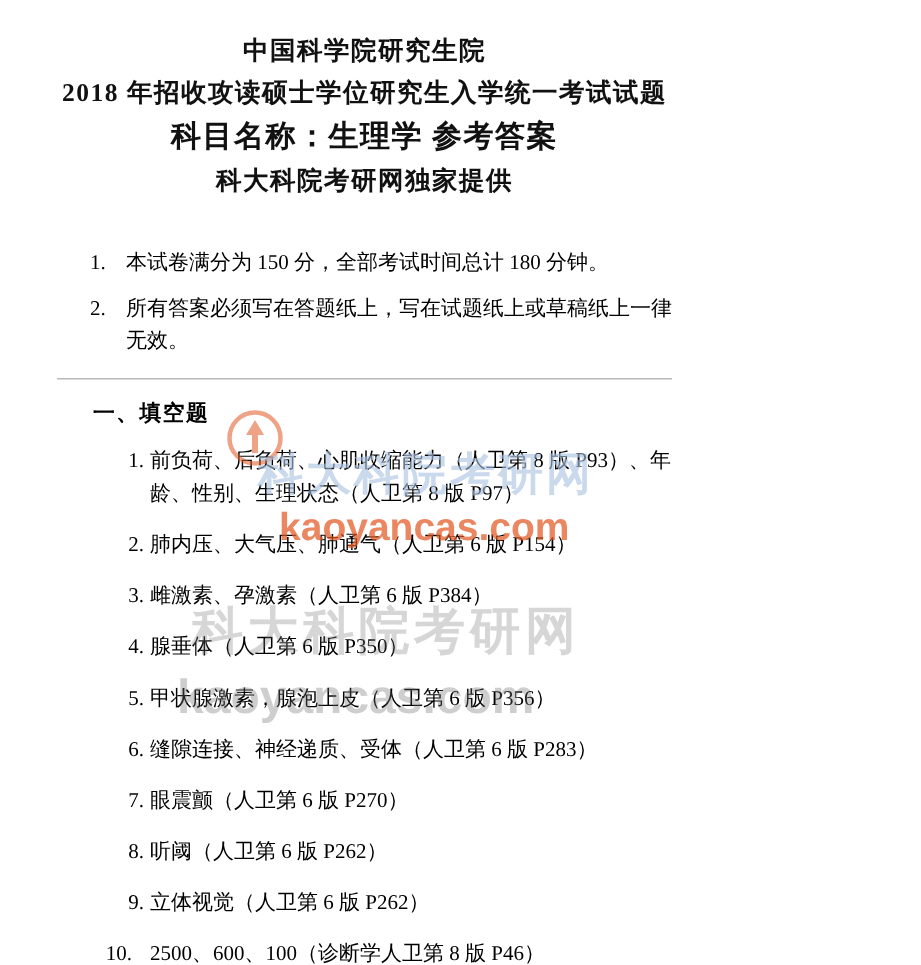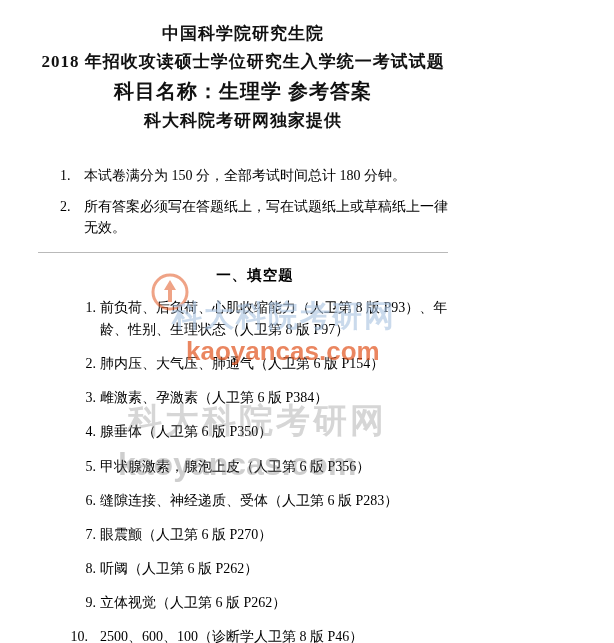--- a/index.html
+++ b/index.html
@@ -76,21 +76,20 @@
     border-top: 1px solid #b9b9b9;
     margin: 14px 0 0 0;
   }
 
   
   .section-title {
     font-weight: bold;
     font-size: 14.5px;
     letter-spacing: 1px;
     margin: 13px 0 0 24px;
-    text-align: center;
   }
 
   .answer-list {
     margin: 10px 0 0 0;
     padding: 0;
     list-style: none;
   }
   .answer-list li {
     font-size: 14px;
     line-height: 1.58;

